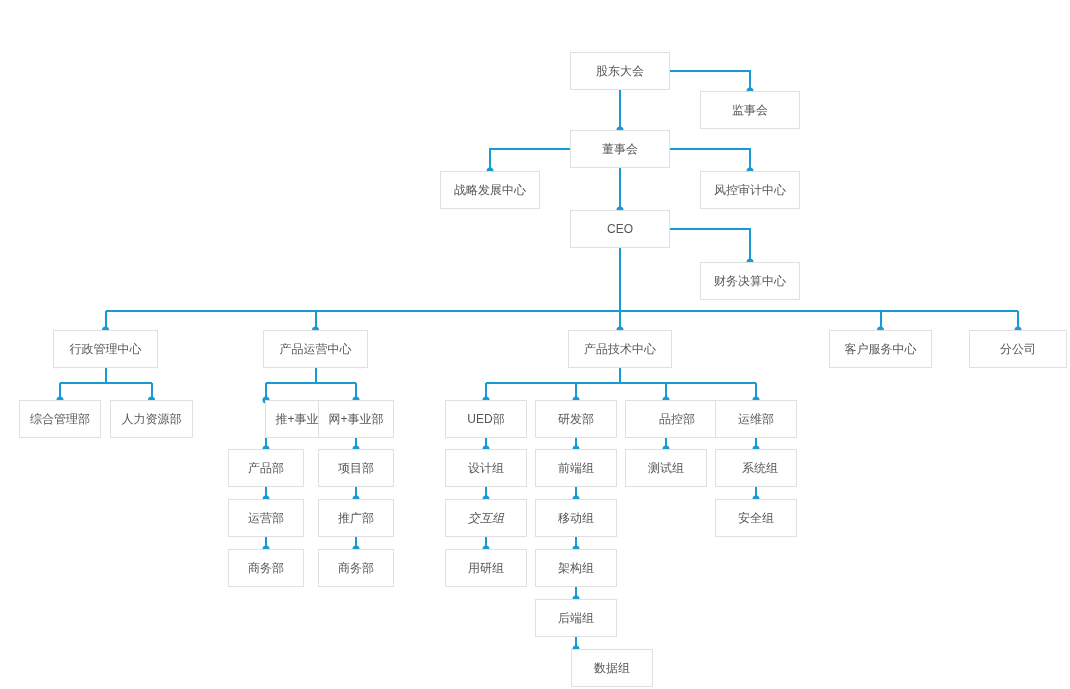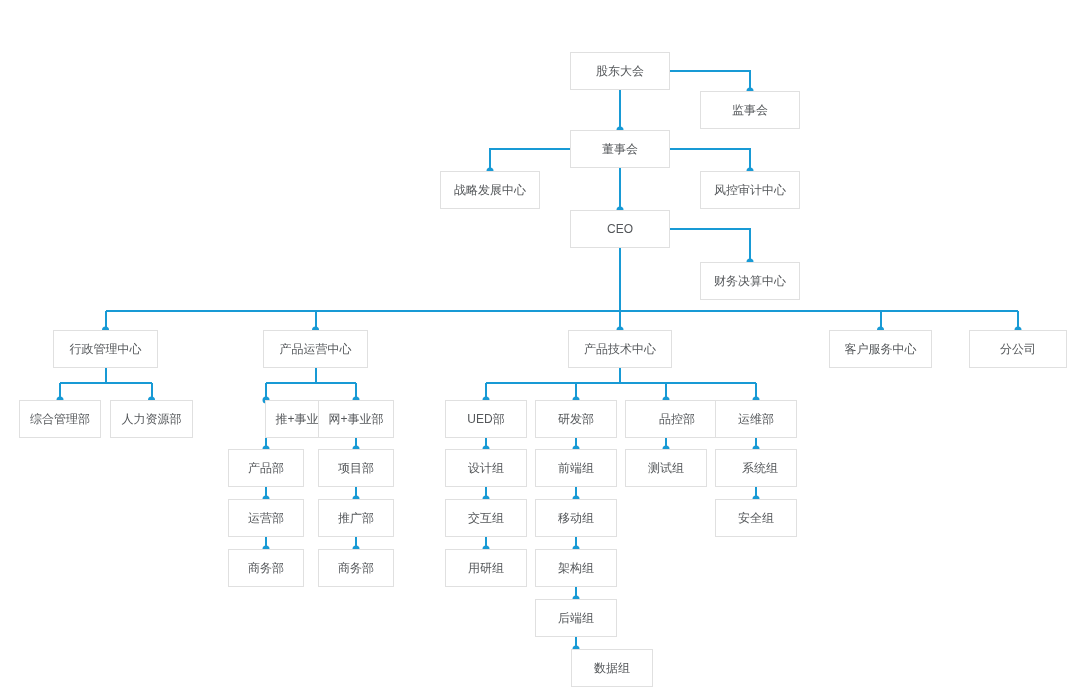--- a/index.html
+++ b/index.html
@@ -207,21 +207,21 @@
       </div>
       <div class="node" style="left: 715px; top: 449px; width: 82px; height: 38px; padding-left: 8px;">
         <span>系统组</span>
       </div>
       <div class="node" style="left: 228px; top: 499px; width: 76px; height: 38px;">
         <span>运营部</span>
       </div>
       <div class="node" style="left: 318px; top: 499px; width: 76px; height: 38px;">
         <span>推广部</span>
       </div>
-      <div class="node" style="left: 445px; top: 499px; width: 82px; height: 38px;">
+      <div class="node" style="left: 445px; top: 499px; width: 82px; height: 38px; font-style: italic;">
         <span>交互组</span>
       </div>
       <div class="node" style="left: 715px; top: 499px; width: 82px; height: 38px;">
         <span>安全组</span>
       </div>
       <div class="node" style="left: 535px; top: 499px; width: 82px; height: 38px;">
         <span>移动组</span>
       </div>
       <div class="node" style="left: 228px; top: 549px; width: 76px; height: 38px;">
         <span>商务部</span>

